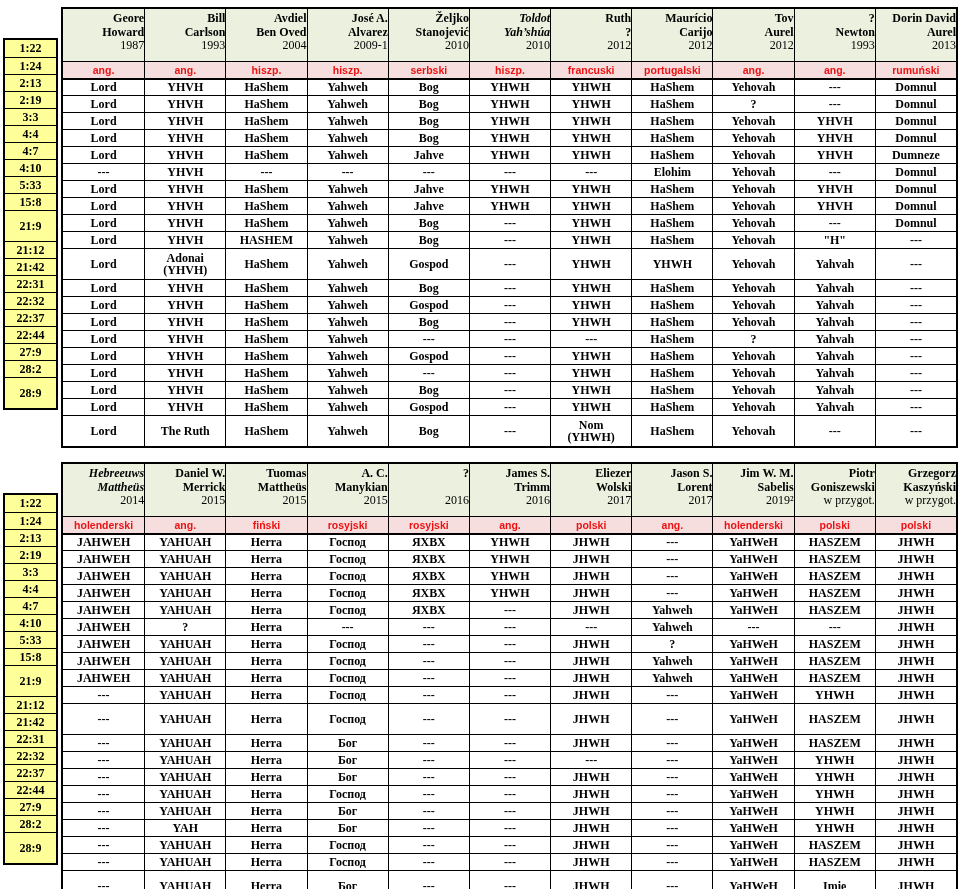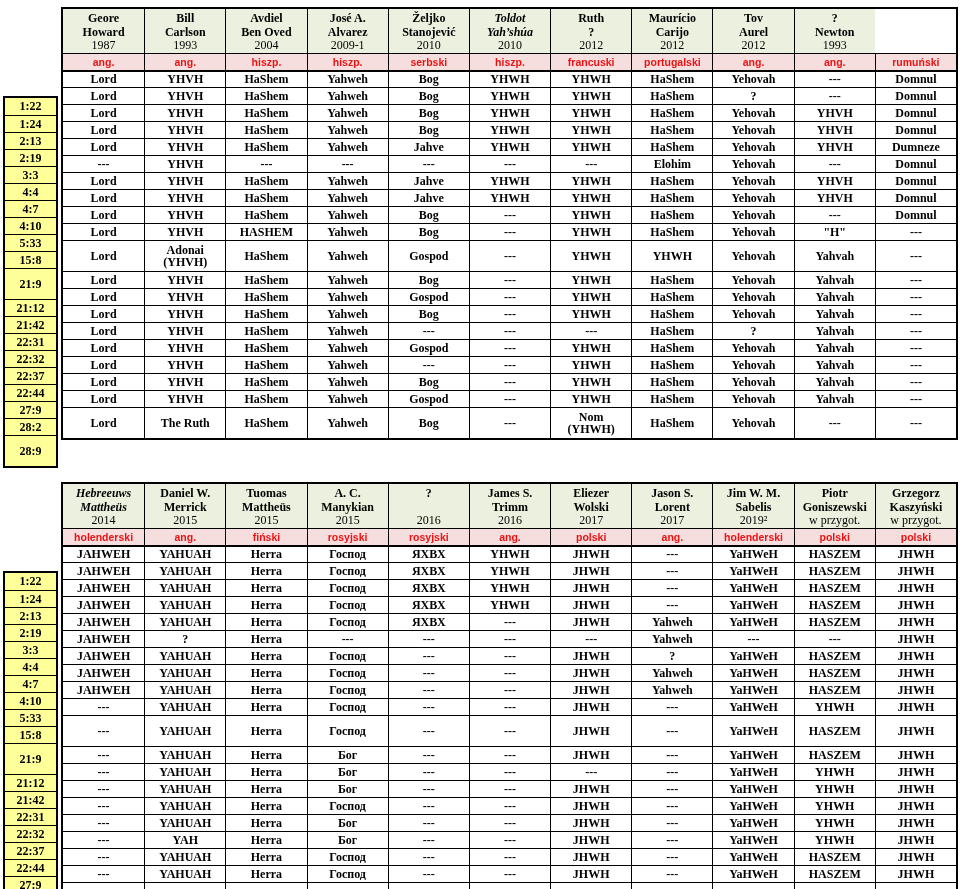--- a/index.html
+++ b/index.html
@@ -1,25 +1,25 @@
 <!DOCTYPE html>
 <html style="--header-bg: #ebf1de; --lang-bg: #f6dedf; --lang-text: #ee1111; --verse-bg: #ffff99; --border: #000000;"><head>
 <meta charset="utf-8">
 <style>
   html,body{margin:0;padding:0;background:#ffffff;}
   body{width:960px;height:889px;font-family:"Liberation Serif","DejaVu Serif",serif;color:#000;}
   .wrap{padding:7px 2px 0 3px;}
   .tbl{display:flex;align-items:flex-start;margin-bottom:14px;}
-  .verse-col{flex:none;width:55px;border:2px solid var(--border);margin-top:89px;margin-right:3px;background:var(--verse-bg);box-sizing:border-box;}
+  .verse-col{flex:none;width:55px;border:2px solid var(--border);margin-top:31px;margin-right:3px;background:var(--verse-bg);box-sizing:border-box;}
   .vcell{height:17px;border-top:1px solid var(--border);box-sizing:border-box;display:flex;align-items:center;justify-content:center;font-weight:bold;font-size:12px;}
   .vcell:first-child{border-top:none;}
   .vcell.tall{height:31px;font-family:Liberation Serif, serif;}
   .main{flex:1;border:2px solid var(--border);box-sizing:border-box;background:#fff;}
   .grow{display:grid;grid-template-columns:repeat(11,1fr);}
-  .hcell{border-left:1px solid var(--border);box-sizing:border-box;height:44px;background:var(--header-bg);text-align:center;padding-top:2px;overflow:hidden;}
+  .hcell{border-left:1px solid var(--border);box-sizing:border-box;height:52px;background:var(--header-bg);text-align:right;padding-top:2px;overflow:hidden;}
   .hcell:first-child{border-left:none;}
   .hname{font-weight:bold;font-size:12px;line-height:14px;height:28px;white-space:pre-line;}
   .hname.it{font-style:italic;}
   .hyear{font-size:12px;line-height:13px;font-weight:normal;}
   .lcell{border-left:1px solid var(--border);border-top:1px solid var(--border);box-sizing:border-box;height:17px;background:var(--lang-bg);color:var(--lang-text);font-family:"Liberation Sans","DejaVu Sans",sans-serif;font-weight:bold;font-size:10.5px;display:flex;align-items:center;justify-content:center;}
   .lcell:first-child{border-left:none;}
   .dcell{border-left:1px solid var(--border);border-top:1px solid var(--border);box-sizing:border-box;height:17px;display:flex;align-items:center;justify-content:center;font-weight:bold;font-size:12px;line-height:12.5px;white-space:pre-line;text-align:center;overflow:hidden;}
   .dcell:first-child{border-left:none;}
   .grow.first-data .dcell{border-top:2px solid var(--border);}
   .grow.tall .dcell{height:31px;}
@@ -96,20 +96,25 @@
           <div class="hcell">
             <div class="hname">Tov
 Aurel</div>
             <div class="hyear">2012</div>
           </div>
           <div class="hcell">
             <div class="hname">?
 Newton</div>
             <div class="hyear">1993</div>
           </div>
+          <div class="hcell">
+            <div class="hname">Dorin David
+Aurel</div>
+            <div class="hyear">2013</div>
+          </div>
         </div>
         <div class="grow">
           <div class="lcell">ang.</div>
           <div class="lcell">ang.</div>
           <div class="lcell">hiszp.</div>
           <div class="lcell">hiszp.</div>
           <div class="lcell">serbski</div>
           <div class="lcell">hiszp.</div>
           <div class="lcell">francuski</div>
           <div class="lcell">portugalski</div>

